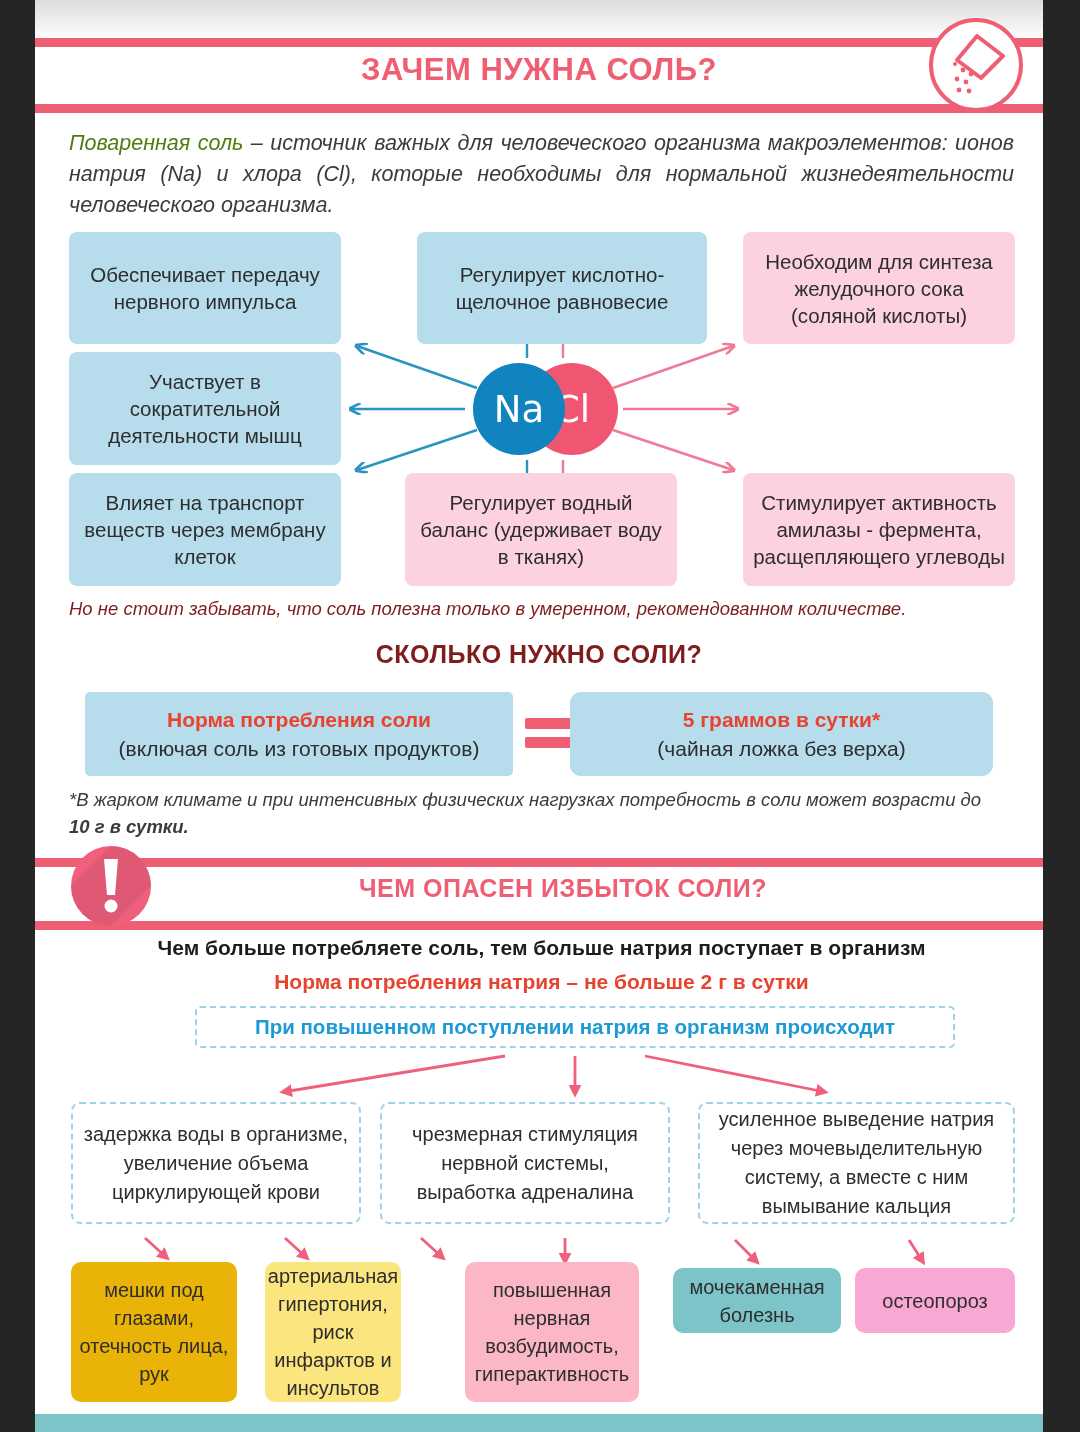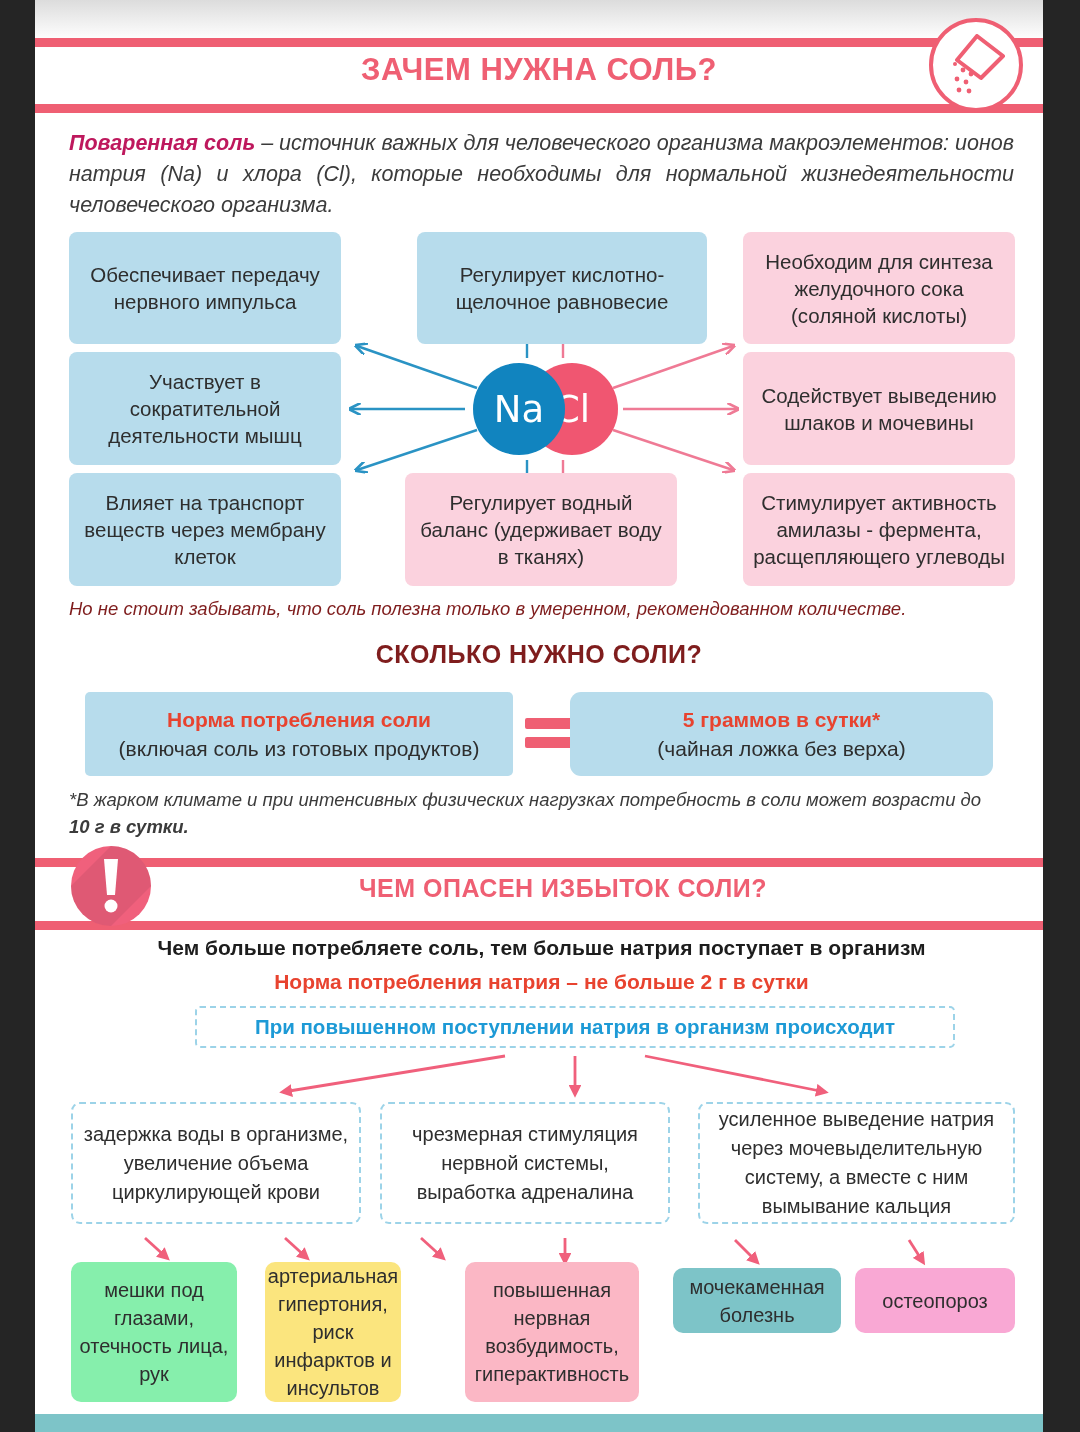--- a/index.html
+++ b/index.html
@@ -58,21 +58,21 @@
     position: absolute; left: 35px; top: 845px;
     width: 82px; height: 82px; z-index: 5;
   }
 
   
   #intro {
     position: absolute; left: 34px; top: 128px; width: 945px;
     font-style: italic; font-size: 21.5px; line-height: 31px;
     color: #3b3b3b; text-align: justify;
   }
-  #intro .hl { color: #be185d; font-weight: bold; font-style: italic; }
+  #intro .hl { color: #4d7c0f; font-weight: normal; font-style: italic; }
 
   
   .bx {
     position: absolute; border-radius: 8px;
     display: flex; align-items: center; justify-content: center;
     text-align: center; font-size: 20.5px; line-height: 27px;
     color: #2e2e2e; padding: 4px 9px;
   }
   .blue { background: #b7dcec; }
   .pink { background: #fbd2de; }
@@ -146,21 +146,21 @@
   #d1 { left: 36px;  top: 1102px; width: 290px; height: 122px; }
   #d2 { left: 345px; top: 1102px; width: 290px; height: 122px; }
   #d3 { left: 663px; top: 1102px; width: 317px; height: 122px; }
 
   .cbx {
     position: absolute; border-radius: 10px;
     display: flex; align-items: center; justify-content: center;
     text-align: center; font-size: 20px; line-height: 28px; color: #2e2e2e;
     padding: 4px 8px;
   }
-  #c1 { left: 36px;  top: 1262px; width: 166px; height: 140px; background: #86efac; }
+  #c1 { left: 36px;  top: 1262px; width: 166px; height: 140px; background: #eab308; }
   #c2 { left: 230px; top: 1262px; width: 136px; height: 140px; background: #fbe57e; justify-content: center; }
   #c3 { left: 430px; top: 1262px; width: 174px; height: 140px; background: #fbb7c5; }
   #c4 { left: 638px; top: 1268px; width: 168px; height: 65px; background: #7dc4c8; }
   #c5 { left: 820px; top: 1268px; width: 160px; height: 65px; background: #f9a8d4; }
 
   #footer-strip {
     position: absolute; left: 0; bottom: 0; width: 100%; height: 18px;
     background: #7dc4c8;
   }
 </style>
@@ -248,23 +248,20 @@
     </div>
   <div class="bx blue" id="b4">
       <span>Регулирует кислотно-щелочное равновесие</span>
     </div>
   <div class="bx pink" id="b5">
       <span>Регулирует  водный баланс (удерживает воду в тканях)</span>
     </div>
   <div class="bx pink" id="b6">
       <span>Необходим для синтеза желудочного сока (соляной кислоты)</span>
     </div>
-  <div class="bx pink" id="b7">
-      <span>Содействует выведению шлаков и мочевины</span>
-    </div>
   <div class="bx pink" id="b8">
       <span>Стимулирует активность амилазы - фермента, расщепляющего углеводы</span>
     </div>
 
   <div id="nacl">
     <div class="ion" id="ion-na">Na</div>
     <div class="ion" id="ion-cl">Cl</div>
   </div>
 
   <div id="note1">Но не стоит забывать, что соль полезна только в умеренном, рекомендованном количестве.</div>

